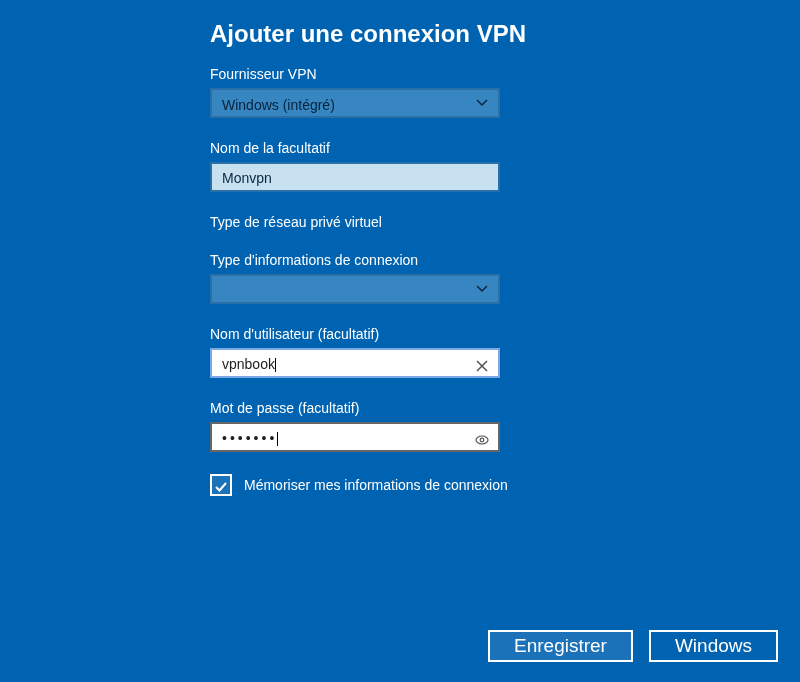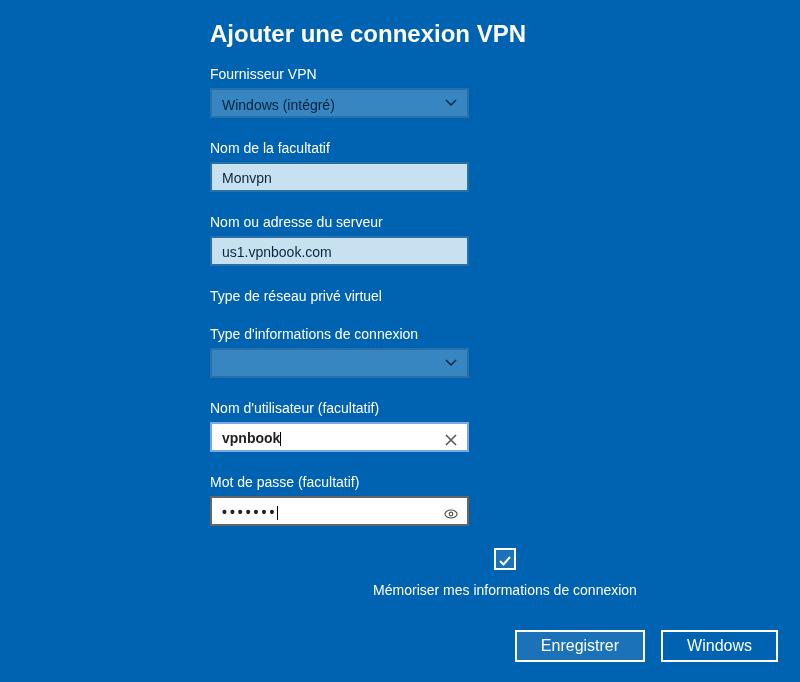--- a/index.html
+++ b/index.html
@@ -1,60 +1,60 @@
 <!DOCTYPE html>
 <html><head>
   <meta charset="utf-8">
   <style>
     * { margin:0; padding:0; box-sizing:border-box; font-family:"Segoe UI","Helvetica Neue",Arial,sans-serif; }
     body { width:800px; height:682px; background:#0063b1; color:#fff; overflow:hidden; }
     .panel { padding:20px 0 0 210px; }
     .heading { font-size:24px; font-weight:700; margin-bottom:18px; color:#fff; }
     .field { margin-bottom:22px; }
     .label { font-size:14px; margin-bottom:6px; color:#fff; }
-    .control { width:259px; position:relative; }
+    .control { width:290px; position:relative; }
     .select {
       height:30px; line-height:30px; padding:0 28px 0 10px;
       background:#3786c1; border:2px solid #2970a8;
       color:#07233c; font-size:14px;
       position:relative; cursor:default;
     }
     .select .chevron {
       position:absolute; right:10px; top:50%; transform:translateY(-50%);
       width:12px; height:12px;
     }
     .select .chevron svg { display:block; }
     .lightinput {
       height:30px; line-height:28px; padding:0 15px 0 10px;
       background:#c7e1f1; border:2px solid #2970a8;
       color:#0b2740; font-size:14px;
     }
     .whiteinput {
       height:30px; line-height:28px; padding:0 28px 0 10px;
       background:#ffffff; border:2px solid #666;
-      color:#222; font-size:14px; position:relative;font-weight:bold;
+      color:#222; font-size:14px; position:relative;
     }
     .whiteinput.focus { border:2px solid #7aa7e6; }
     .caret { display:inline-block; width:1px; height:14px; background:#000; vertical-align:middle; margin-left:0px; animation:blink 1s steps(1) infinite; }
     @keyframes blink { 50% { opacity:0; } }
     .clear-x, .eye {
       position:absolute; right:8px; top:50%; transform:translateY(-50%);
       width:16px; height:16px; color:#555;
     }
-    .checkbox-row { display:flex; align-items:center; gap:12px; margin-top:2px;flex-direction:column; }
+    .checkbox-row { display:flex; align-items:center; gap:12px; margin-top:2px; }
     .checkbox {
       width:22px; height:22px; border:2px solid #fff; background:#1b72b8;
       display:flex; align-items:center; justify-content:center; flex:0 0 22px;
     }
     .checkmark { width:12px; height:12px; }
     .checkbox-label { font-size:14px; }
     .button-row { position:absolute; bottom:20px; right:22px; display:flex; gap:16px; }
     .btn {
       min-width:94px; height:32px; border:2px solid #fff; background:transparent;
-      color:#fff; font-size:16px; display:flex; align-items:center; justify-content:center;
+      color:#fff; font-size:19px; display:flex; align-items:center; justify-content:center;
       padding:0 24px; cursor:default;
     }
     .btn.primary { background:#1b72b8; }
     .dots { letter-spacing:3px; }
   </style>
 </head>
 <body>
 
 <div class="panel">
 
@@ -76,28 +76,20 @@
 
   <div class="field">
     <div class="label">Nom de la facultatif</div>
     <div class="control">
       <div class="lightinput">
         <span>Monvpn</span>
       </div>
     </div>
   </div>
 
-  <div class="field">
-    <div class="label">Nom ou adresse du serveur</div>
-    <div class="control">
-      <div class="lightinput">
-        <span>us1.vpnbook.com</span>
-      </div>
-    </div>
-  </div>
 
   <div class="field">
     <div class="label">Type de réseau privé virtuel</div>
   </div>
 
   <div class="field">
     <div class="label">Type d'informations de connexion</div>
     <div class="control">
       <div class="select">
         <span class="chevron">

